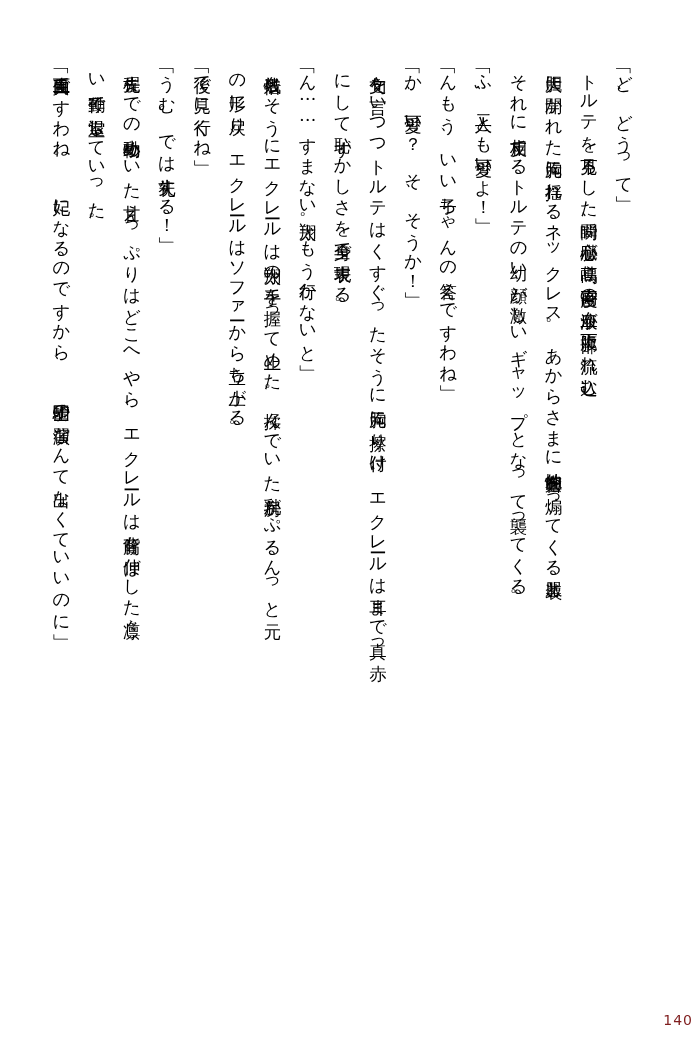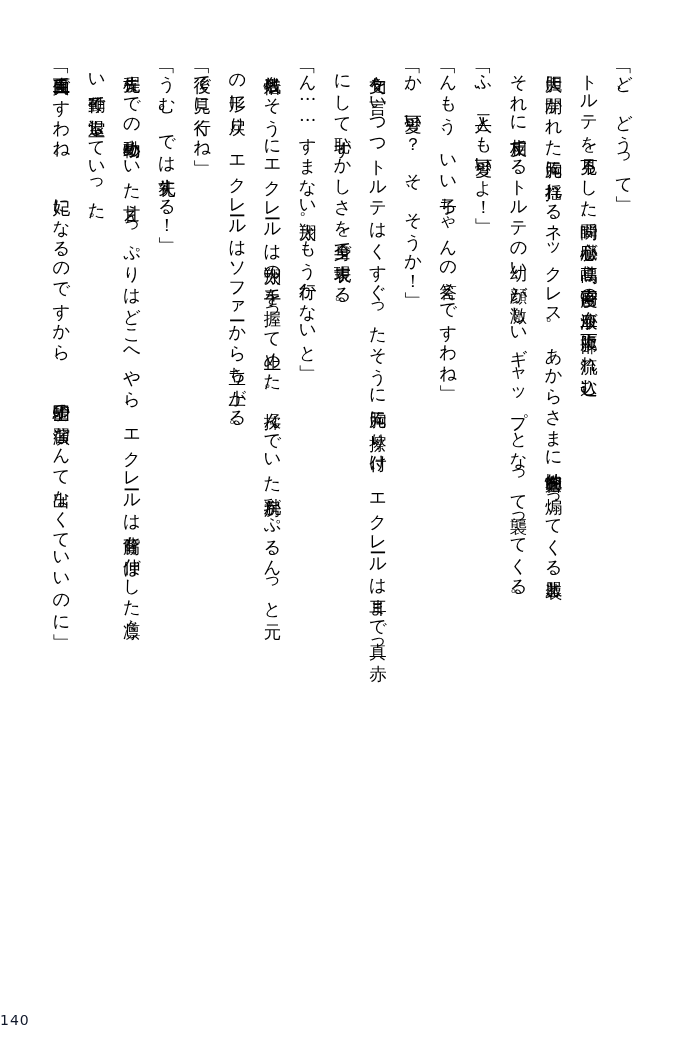--- a/index.html
+++ b/index.html
@@ -46,24 +46,24 @@
     text-indent: 1em;
   }
   #text-block p.noindent {
     text-indent: 0;
   }
   #page-number {
     position: absolute;
     bottom: 22px;
     left: 0;
     width: 693px;
-    text-align: left;
+    text-align: right;
     font-size: 14px;
     font-family: "DejaVu Sans", "Liberation Sans", sans-serif;
-    color: #0f172a;
+    color: #7f1d1d;
     letter-spacing: 1px;
   }
 </style>
 </head>
 <body>
 
 <div id="page">
 
   <div id="text-block">
     <p class="noindent">「ど、どうって」</p>

